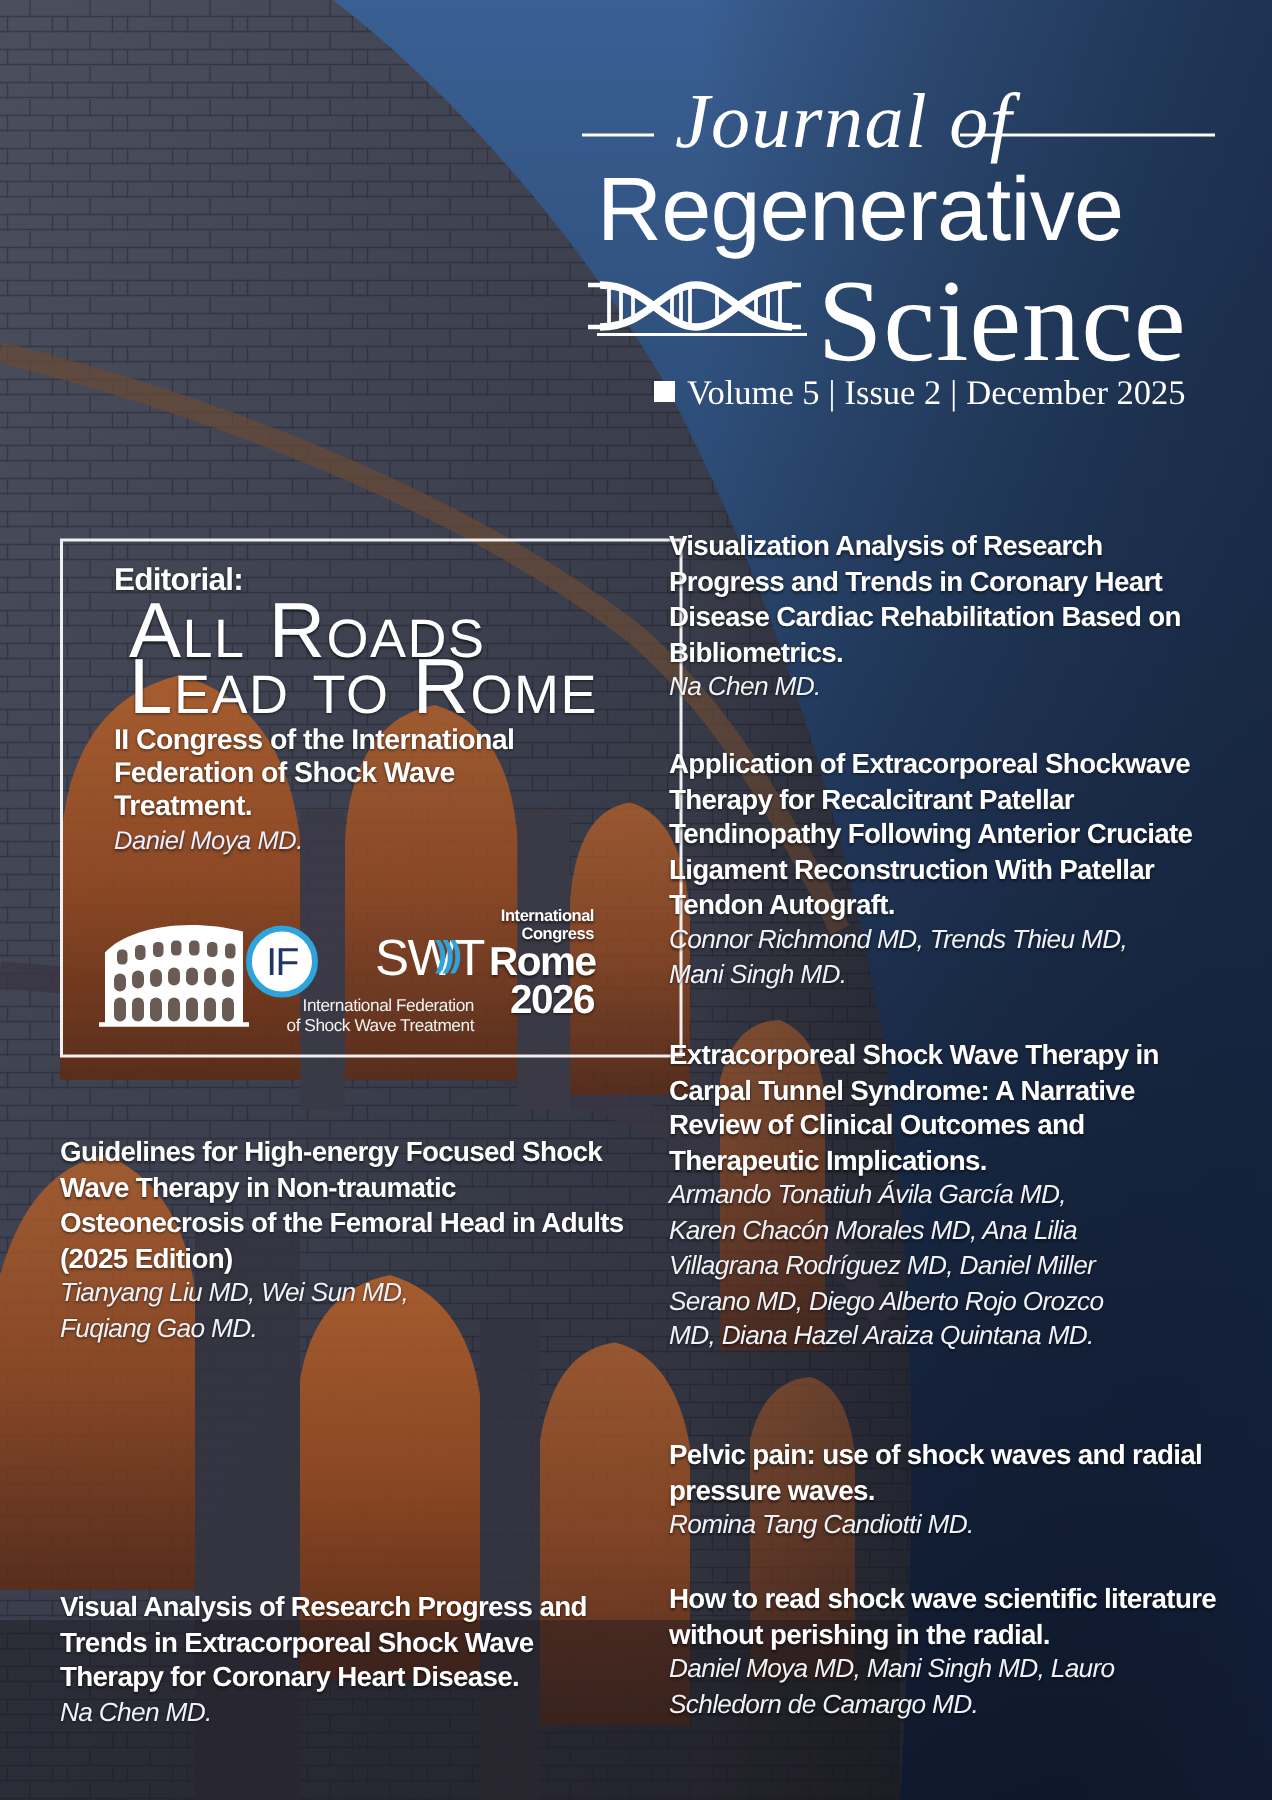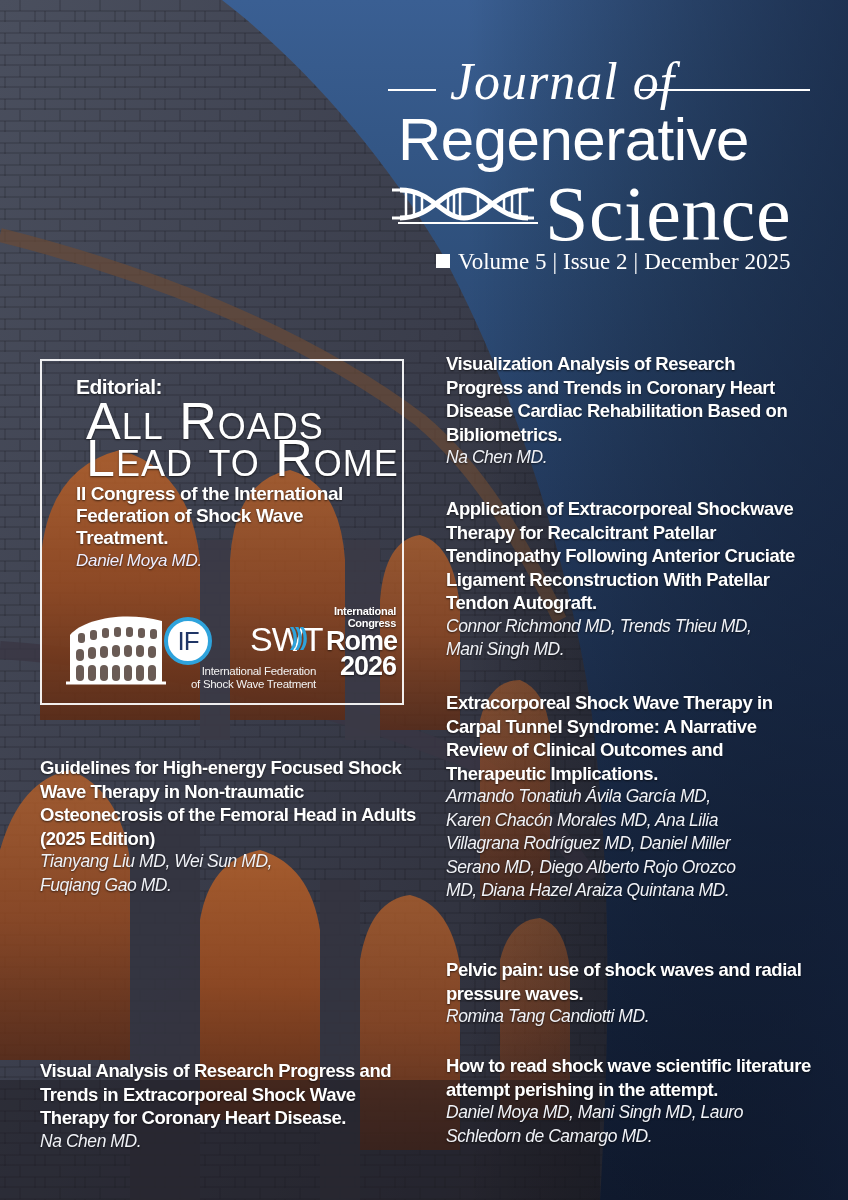--- a/index.html
+++ b/index.html
@@ -40,21 +40,21 @@
     }
     .mh-issue {
       position: absolute; left: 48px; top: 196px; white-space: nowrap;
       font-family: "Liberation Serif", serif; font-size: 23px; line-height: 28px; color: #fff;
     }
     .square-bullet { display: inline-block; width: 14px; height: 14px; background: #fff; margin-right: 8px; vertical-align: 1px; }
     .sep { margin: 0 6px; }
 
     
     .editorial-box {
-      position: absolute; left: 40px; top: 359px; width: 364px; height: 346px;
+      position: absolute; left: 40px; top: 359px; width: 415px; height: 346px;
       border: 2px solid rgba(255,255,255,0.92); box-sizing: border-box;
     }
     .ed-label { position: absolute; left: 34px; top: 14px; color: #fff; font-weight: bold; font-size: 21px; letter-spacing: -0.5px; }
     .ed-title {
       position: absolute; left: 44px; top: 42px; color: #fff;
       font-family: Liberation Sans, sans-serif; font-variant: small-caps; font-size: 52px; line-height: 37px; letter-spacing: 1px;
     }
     .ed-subtitle { position: absolute; left: 34px; top: 122px; width: 320px; color: #fff; font-weight: bold; font-size: 19px; line-height: 22px; letter-spacing: -0.4px; }
     .ed-author { position: absolute; left: 34px; top: 190px; color: #eef; font-style: italic; font-size: 17px; letter-spacing: -0.3px; }
 
@@ -242,17 +242,17 @@
       <div style="width:290px;">Armando Tonatiuh Ávila García MD, Karen Chacón Morales MD, Ana Lilia Villagrana Rodríguez MD, Daniel Miller Serano MD, Diego Alberto Rojo Orozco MD, Diana Hazel Araiza Quintana MD.</div>
     </div>
   </div>
 
   <div class="article txt-shadow" style="left:446px; top:958px; width:370px;">
     <div class="a-title">Pelvic pain: use of shock waves and radial pressure waves.</div>
     <div class="a-authors">Romina Tang Candiotti MD.</div>
   </div>
 
   <div class="article txt-shadow" style="left:446px; top:1054px; width:380px;">
-    <div class="a-title">How to read shock wave scientific literature attempt perishing in the attempt.</div>
+    <div class="a-title">How to read shock wave scientific literature without perishing in the radial.</div>
     <div class="a-authors" style="width:330px;">Daniel Moya MD, Mani Singh MD, Lauro Schledorn de Camargo MD.</div>
   </div>
 
 </div>
 
 </body></html>

